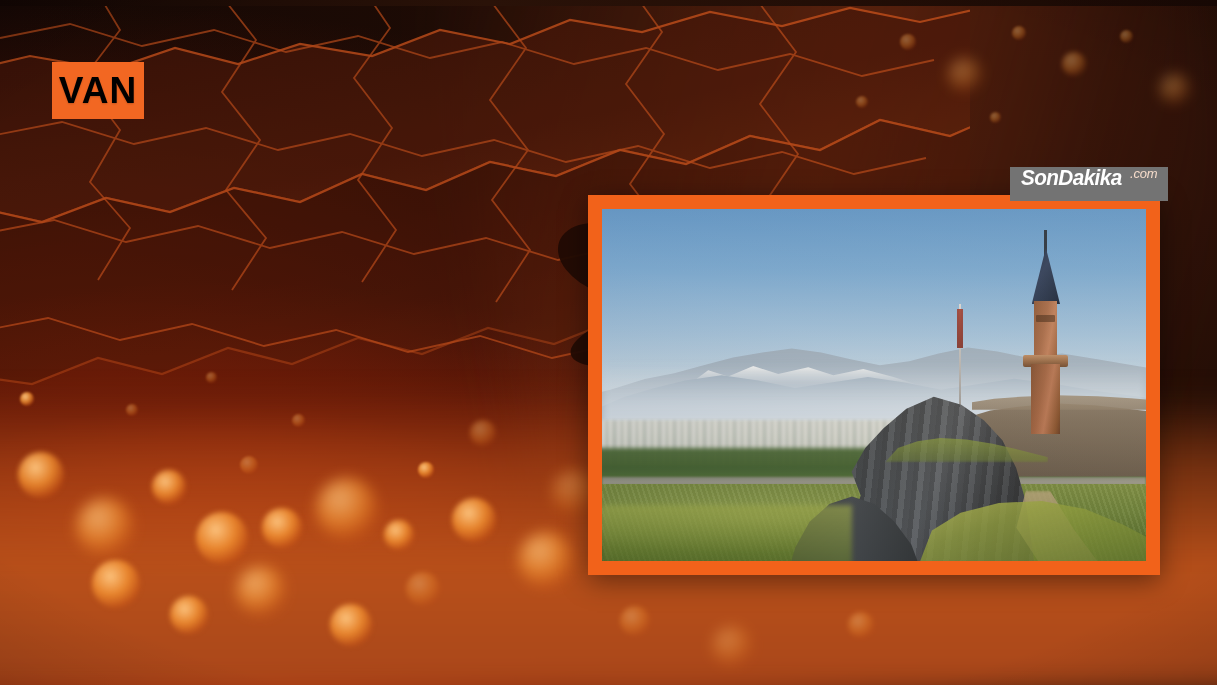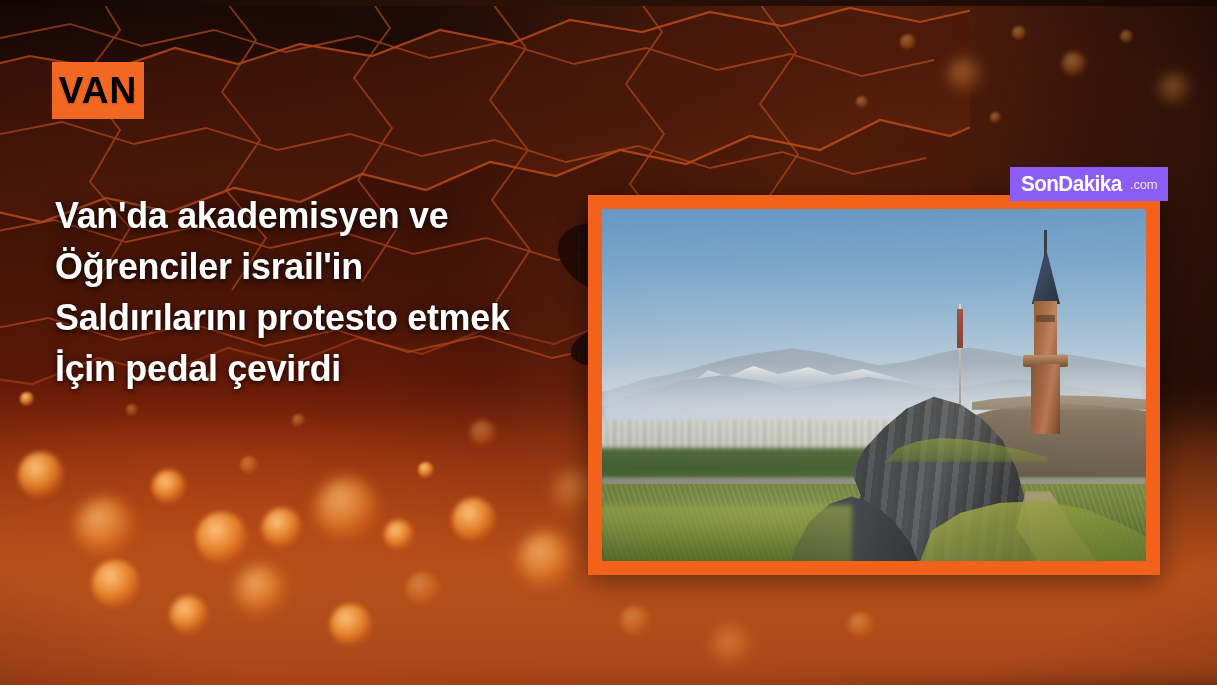--- a/index.html
+++ b/index.html
@@ -303,24 +303,25 @@
     inset: 0;
     background: linear-gradient(200deg, rgba(255,220,160,0.10) 0%, rgba(255,180,90,0.06) 45%, rgba(0,0,0,0.10) 100%);
     pointer-events: none;
   }
 
   
   .logo {
     position: absolute;
     left: 1010px; top: 167px;
     height: 34px;
-    background: #8b5cf6;
-    display: flex; align-items: center;
+    background: #737373;
+    display: flex; 
     padding: 0 11px;
     box-sizing: border-box;
+    font-style: italic;
   }
   .logo .son {
     color: #ffffff;
     font-size: 22px;
     font-weight: 700;
     letter-spacing: -0.6px;
     line-height: 1;
     transform: scaleX(0.94);
     transform-origin: left center;
   }
@@ -411,26 +412,20 @@
     <i class="dim" style="left:848px; top:612px; width:26px; height:26px;"></i>
   </div>
 
   <div class="bg-topline"></div>
   <div class="bg-vignette"></div>
 
   <div class="van-badge">
     <span>VAN</span>
   </div>
 
-  <div class="headline">
-    <div class="line">Van'da akademisyen ve</div>
-    <div class="line">Öğrenciler israil'in</div>
-    <div class="line">Saldırılarını protesto etmek</div>
-    <div class="line">İçin pedal çevirdi</div>
-  </div>
 
   <div class="photo-card">
     <div class="photo">
       <div class="sky"></div>
       <div class="ridge-back"></div>
       <div class="snow"></div>
       <div class="ridge-front"></div>
       <div class="haze"></div>
       <div class="city"></div>
       <div class="greenbelt"></div>

